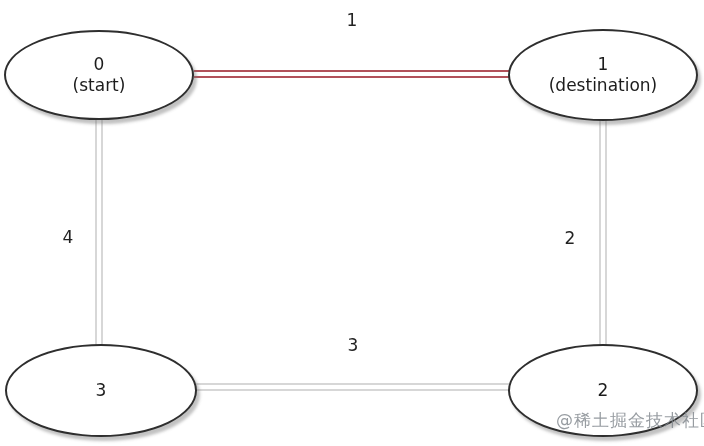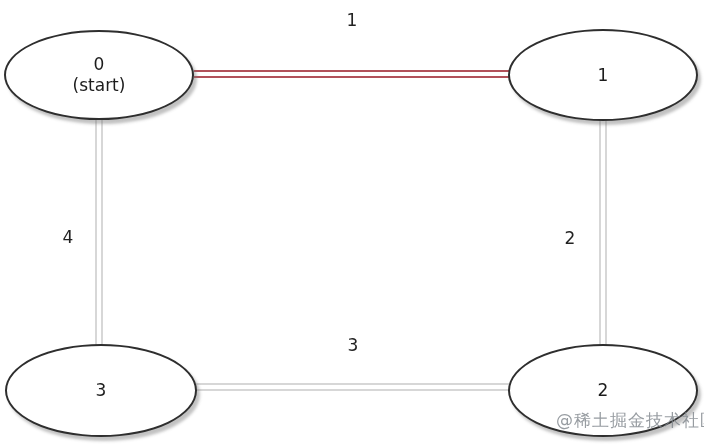--- a/index.html
+++ b/index.html
@@ -85,20 +85,21 @@
   <div class="edge-label" style="left:353px; top:345px;">3</div>
   <div class="edge-label" style="left:68px; top:237px;">4</div>
 
   <div class="node" style="left:4px; top:30px; width:190px; height:90px;">
     <div class="main">0</div>
     <div class="sub">(start)</div>
   </div>
 
   <div class="node" style="left:508px; top:29px; width:190px; height:92px;">
     <div class="main">1</div>
+    <div class="sub">(destination)</div>
   </div>
 
   <div class="node" style="left:508px; top:344px; width:190px; height:93px;">
     <div class="main">2</div>
 
   </div>
 
   <div class="node" style="left:5px; top:344px; width:192px; height:93px;">
     <div class="main">3</div>
 

